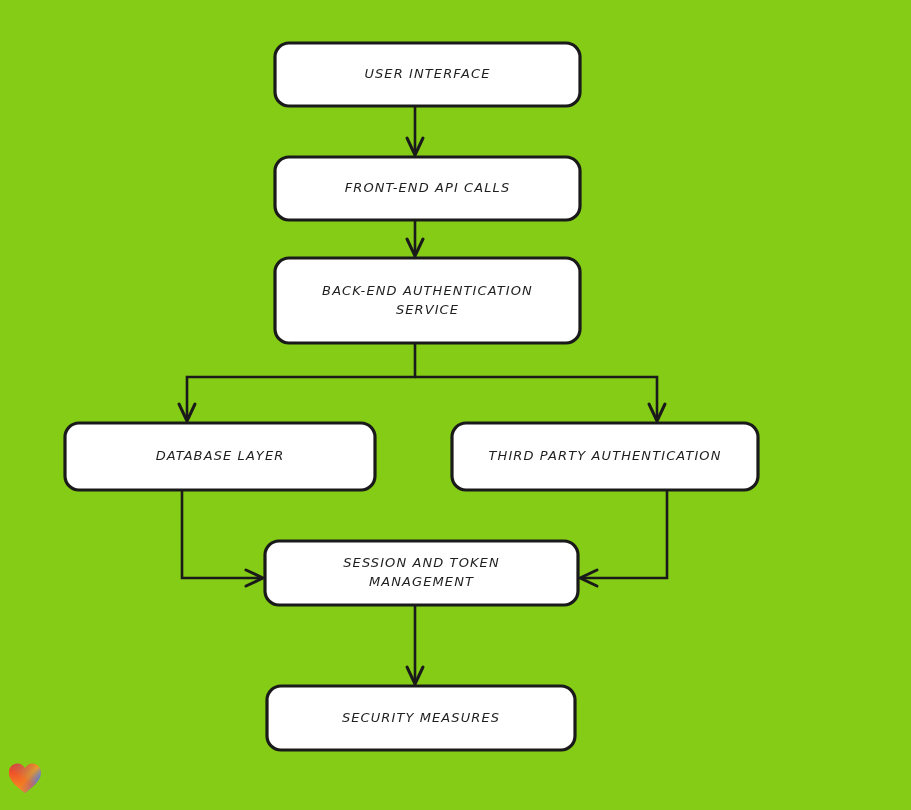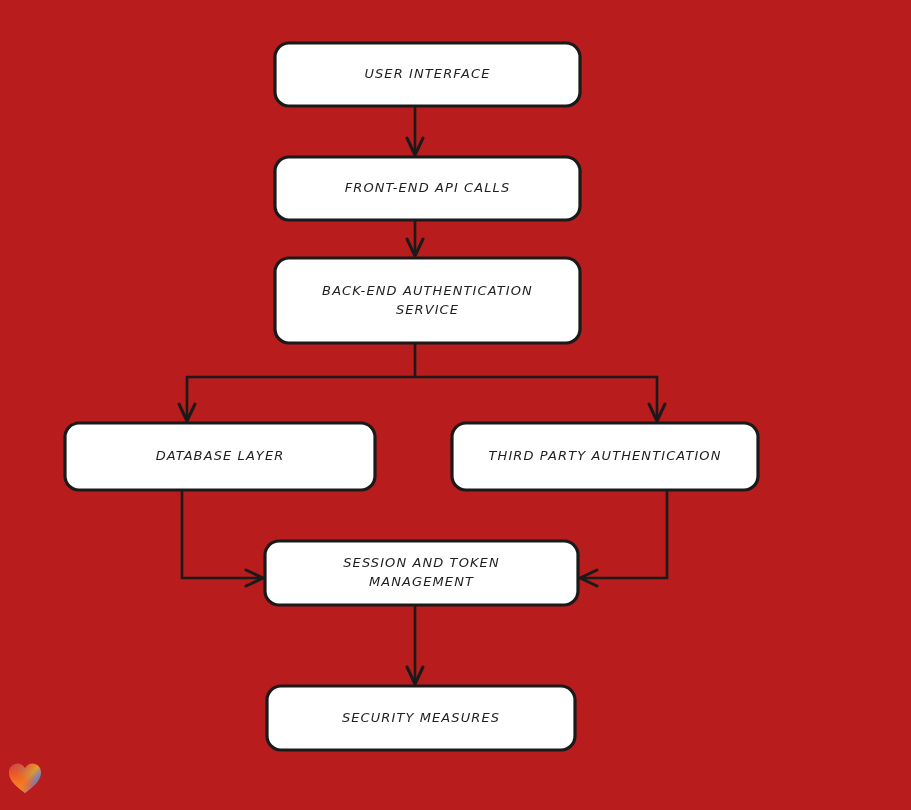--- a/index.html
+++ b/index.html
@@ -10,21 +10,21 @@
   body {
     width: 911px;
     height: 810px;
     font-family: "DejaVu Sans", sans-serif;
     overflow: hidden;
   }
   #flow-canvas {
     position: relative;
     width: 911px;
     height: 810px;
-    background: #b91c1c;
+    background: #84cc16;
   }
   svg.flow-svg {
     position: absolute;
     top: 0;
     left: 0;
     width: 911px;
     height: 810px;
   }
   .node-rect {
     fill: #ffffff;

